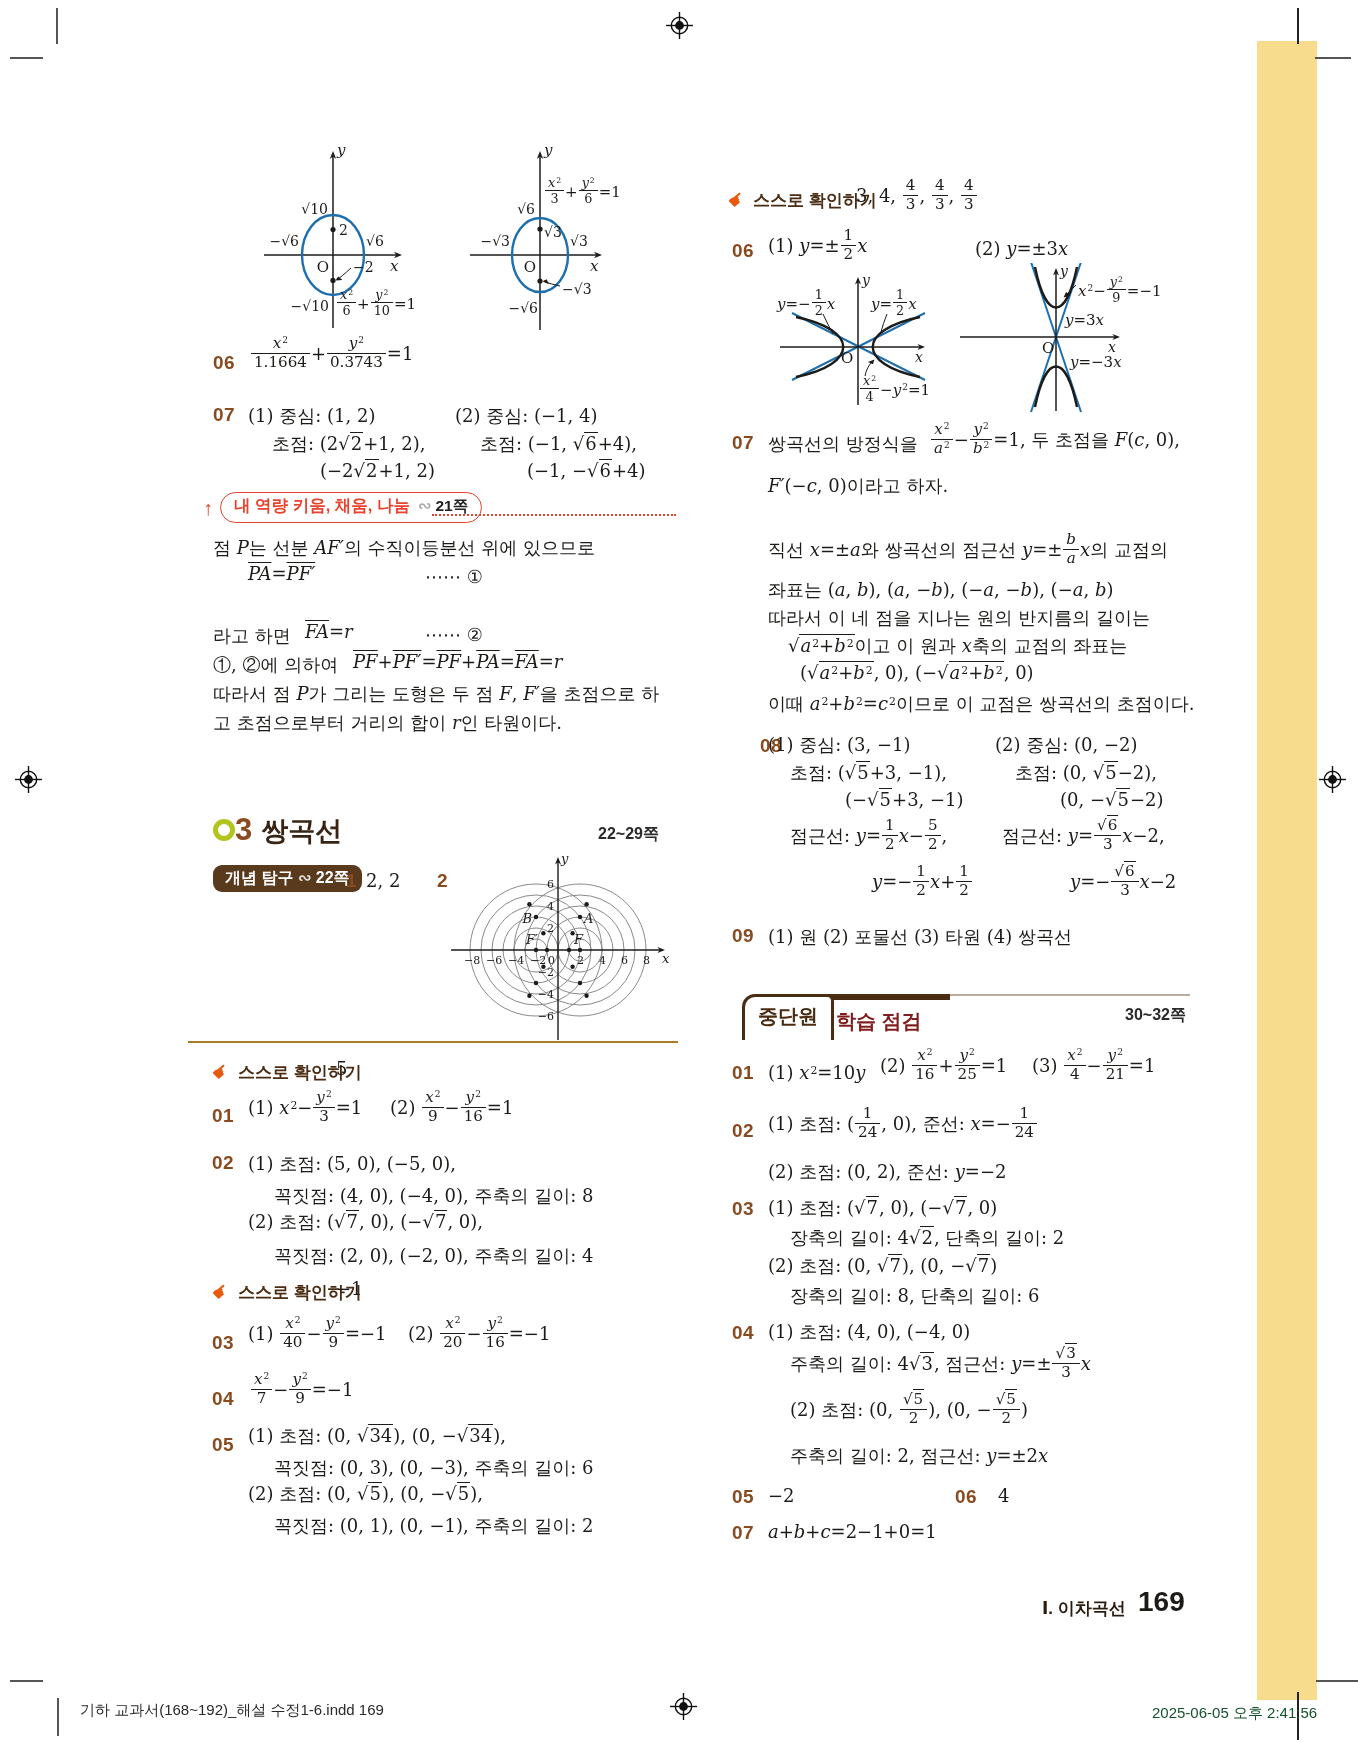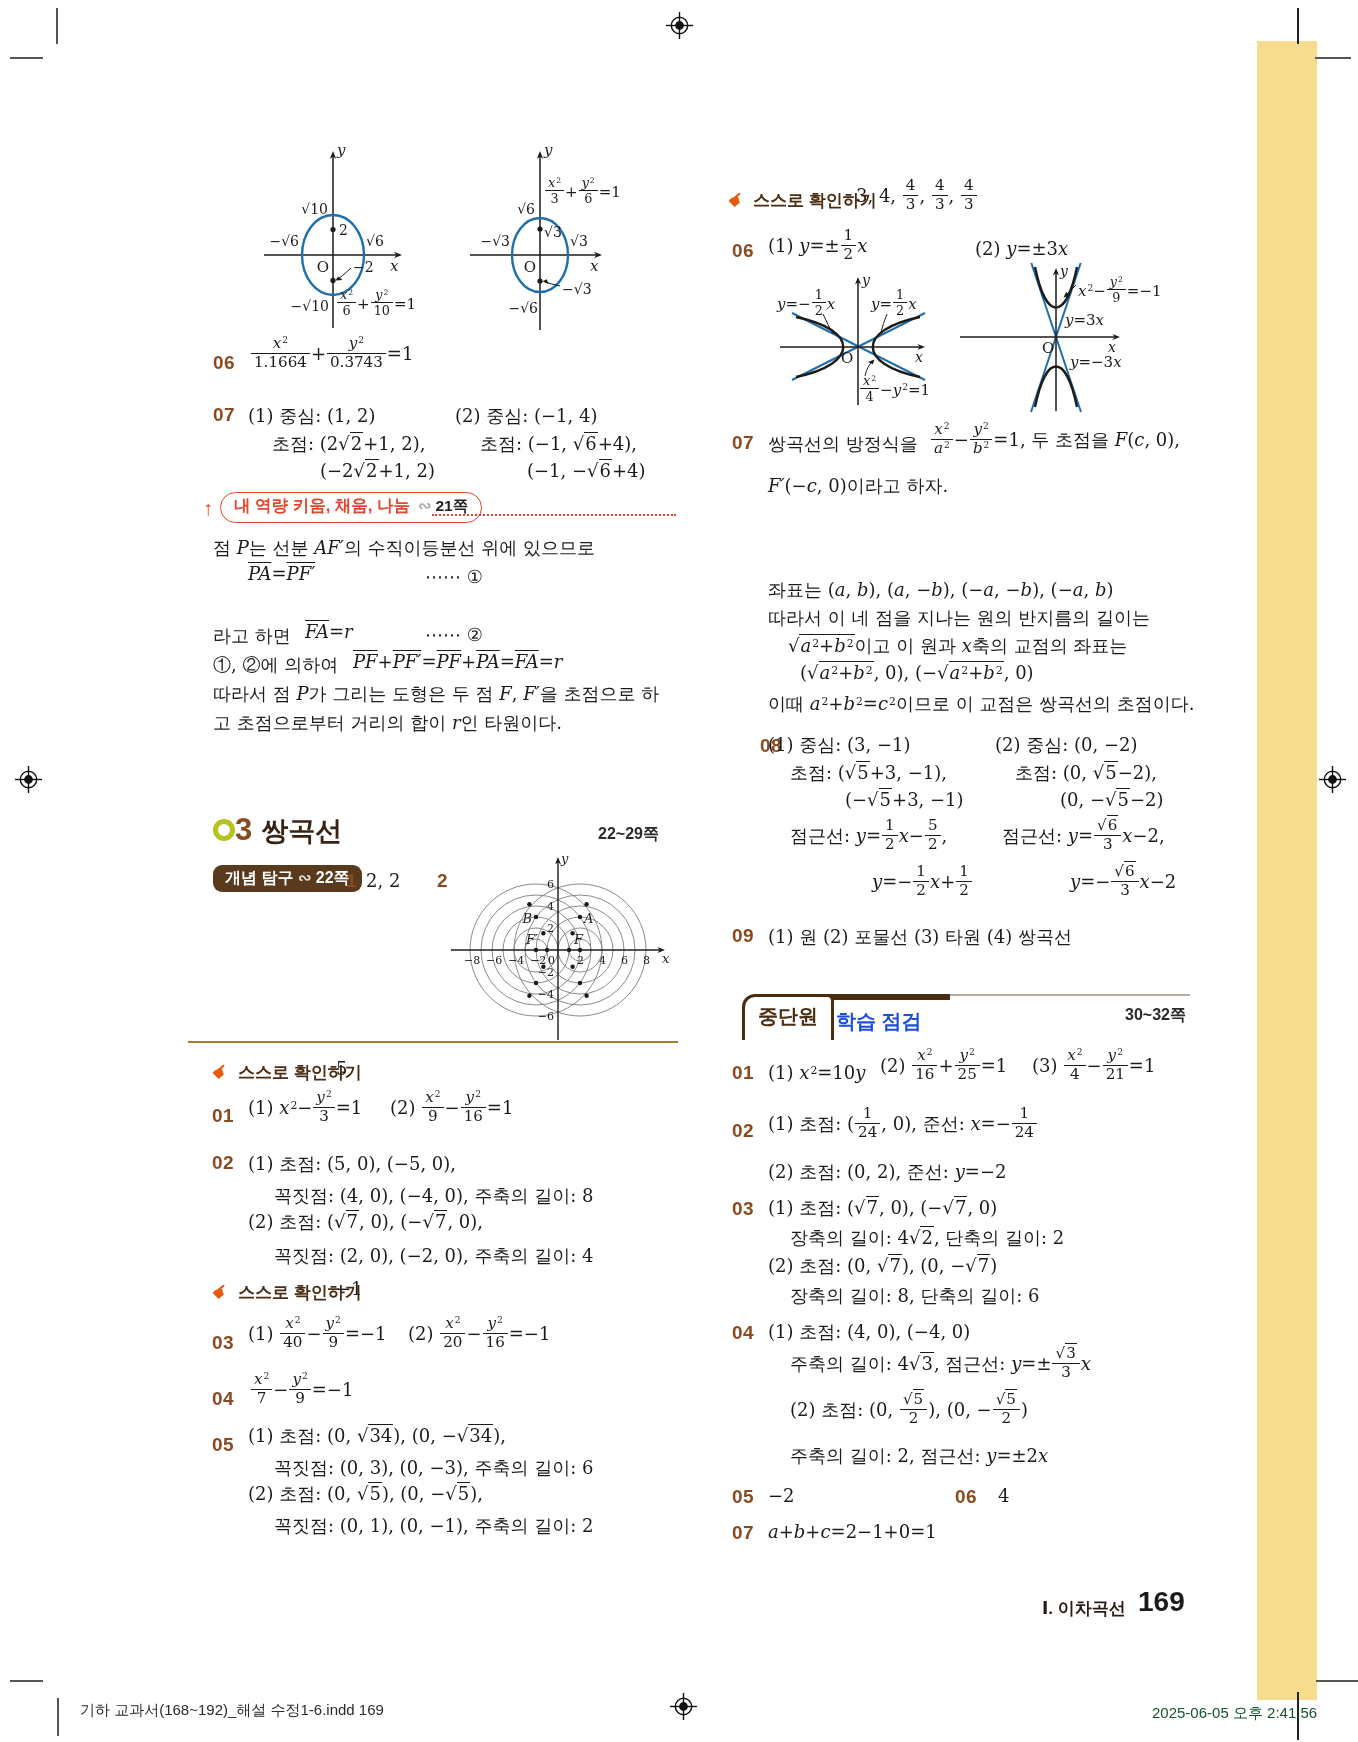--- a/index.html
+++ b/index.html
@@ -310,20 +310,21 @@
     </svg>
     <div class="dfloat" style="left:120px;top:14px"><i>x</i><sup>2</sup>−<span class="fr"><span class="nu"><i>y</i><sup>2</sup></span><span class="de">9</span></span>=−1</div>
     <div class="dfloat" style="left:107px;top:48px"><i>y</i>=3<i>x</i></div>
     <div class="dfloat" style="left:112px;top:90px"><i>y</i>=−3<i>x</i></div>
   </div>
 
   <div class="L pno" style="left:732px;top:432px">07</div>
   <div class="L t" style="left:768px;top:432px">쌍곡선의 방정식을</div>
   <div class="L m" style="left:930px;top:424px"><span class="fr"><span class="nu"><i>x</i><sup>2</sup></span><span class="de"><i>a</i><sup>2</sup></span></span>−<span class="fr"><span class="nu"><i>y</i><sup>2</sup></span><span class="de"><i>b</i><sup>2</sup></span></span>=1, 두 초점을 <i>F</i>(<i>c</i>, 0),</div>
   <div class="L m" style="left:768px;top:474px"><i>F′</i>(−<i>c</i>, 0)이라고 하자.</div>
+  <div class="L t" style="left:768px;top:534px">직선 <i>x</i>=±<i>a</i>와 쌍곡선의 점근선 <i>y</i>=±<span class="fr"><span class="nu"><i>b</i></span><span class="de"><i>a</i></span></span><i>x</i>의 교점의</div>
   <div class="L m" style="left:768px;top:578px">좌표는  (<i>a</i>, <i>b</i>), (<i>a</i>, −<i>b</i>), (−<i>a</i>, −<i>b</i>), (−<i>a</i>, <i>b</i>)</div>
   <div class="L t" style="left:768px;top:606px">따라서 이 네 점을 지나는 원의 반지름의 길이는</div>
   <div class="L m" style="left:788px;top:634px"><span class="sq">√<span class="rad"><i>a</i><sup>2</sup>+<i>b</i><sup>2</sup></span></span>이고 이 원과 <i>x</i>축의 교점의 좌표는</div>
   <div class="L m" style="left:800px;top:662px">(<span class="sq">√<span class="rad"><i>a</i><sup>2</sup>+<i>b</i><sup>2</sup></span></span>, 0), (−<span class="sq">√<span class="rad"><i>a</i><sup>2</sup>+<i>b</i><sup>2</sup></span></span>, 0)</div>
   <div class="L m" style="left:768px;top:692px">이때 <i>a</i><sup>2</sup>+<i>b</i><sup>2</sup>=<i>c</i><sup>2</sup>이므로 이 교점은 쌍곡선의 초점이다.</div>
 
   <div class="L pno" style="left:760px;top:735px">08</div>
   <div class="L m" style="left:768px;top:733px">(1) 중심: (3, −1)</div>
   <div class="L m" style="left:995px;top:733px">(2) 중심: (0, −2)</div>
   <div class="L m" style="left:790px;top:761px">초점: (<span class="sq">√<span class="rad">5</span></span>+3, −1),</div>
@@ -333,21 +334,21 @@
   <div class="L m" style="left:790px;top:820px">점근선: <i>y</i>=<span class="fr"><span class="nu">1</span><span class="de">2</span></span><i>x</i>−<span class="fr"><span class="nu">5</span><span class="de">2</span></span>,</div>
   <div class="L m" style="left:1002px;top:820px">점근선: <i>y</i>=<span class="fr"><span class="nu"><span class="sq">√<span class="rad">6</span></span></span><span class="de">3</span></span><i>x</i>−2,</div>
   <div class="L m" style="left:872px;top:866px"><i>y</i>=−<span class="fr"><span class="nu">1</span><span class="de">2</span></span><i>x</i>+<span class="fr"><span class="nu">1</span><span class="de">2</span></span></div>
   <div class="L m" style="left:1070px;top:866px"><i>y</i>=−<span class="fr"><span class="nu"><span class="sq">√<span class="rad">6</span></span></span><span class="de">3</span></span><i>x</i>−2</div>
 
   <div class="L pno" style="left:732px;top:925px">09</div>
   <div class="L m" style="left:768px;top:925px">(1) 원   (2) 포물선   (3) 타원   (4) 쌍곡선</div>
 
   <div class="L" style="left:742px;top:990px;width:448px;height:46px">
     <div style="position:absolute;left:165px;top:4px;right:0;height:2px;background:#b9ac9d"></div>
-    <span style="position:absolute;left:78px;top:4px;border-top:6px solid #4a2c12;padding:8px 28px 0 16px;font-weight:700;font-size:20px;color:#1d4ed8">학습 점검</span>
+    <span style="position:absolute;left:78px;top:4px;border-top:6px solid #4a2c12;padding:8px 28px 0 16px;font-weight:700;font-size:20px;color:#7f1d1d">학습 점검</span>
     <span style="position:absolute;left:0;top:4px;border:3px solid #4a2c12;border-bottom:none;border-radius:13px 7px 0 0;padding:6px 13px 10px;font-weight:700;font-size:20px;color:#4a2c12;background:#fff">중단원</span>
     <span class="pages" style="position:absolute;right:4px;top:15px">30~32쪽</span>
   </div>
 
   <div class="L pno" style="left:732px;top:1062px">01</div>
   <div class="L m" style="left:768px;top:1062px">(1) <i>x</i><sup>2</sup>=10<i>y</i></div>
   <div class="L m" style="left:880px;top:1050px">(2) <span class="fr"><span class="nu"><i>x</i><sup>2</sup></span><span class="de">16</span></span>+<span class="fr"><span class="nu"><i>y</i><sup>2</sup></span><span class="de">25</span></span>=1</div>
   <div class="L m" style="left:1032px;top:1050px">(3) <span class="fr"><span class="nu"><i>x</i><sup>2</sup></span><span class="de">4</span></span>−<span class="fr"><span class="nu"><i>y</i><sup>2</sup></span><span class="de">21</span></span>=1</div>
 
   <div class="L pno" style="left:732px;top:1120px">02</div>

